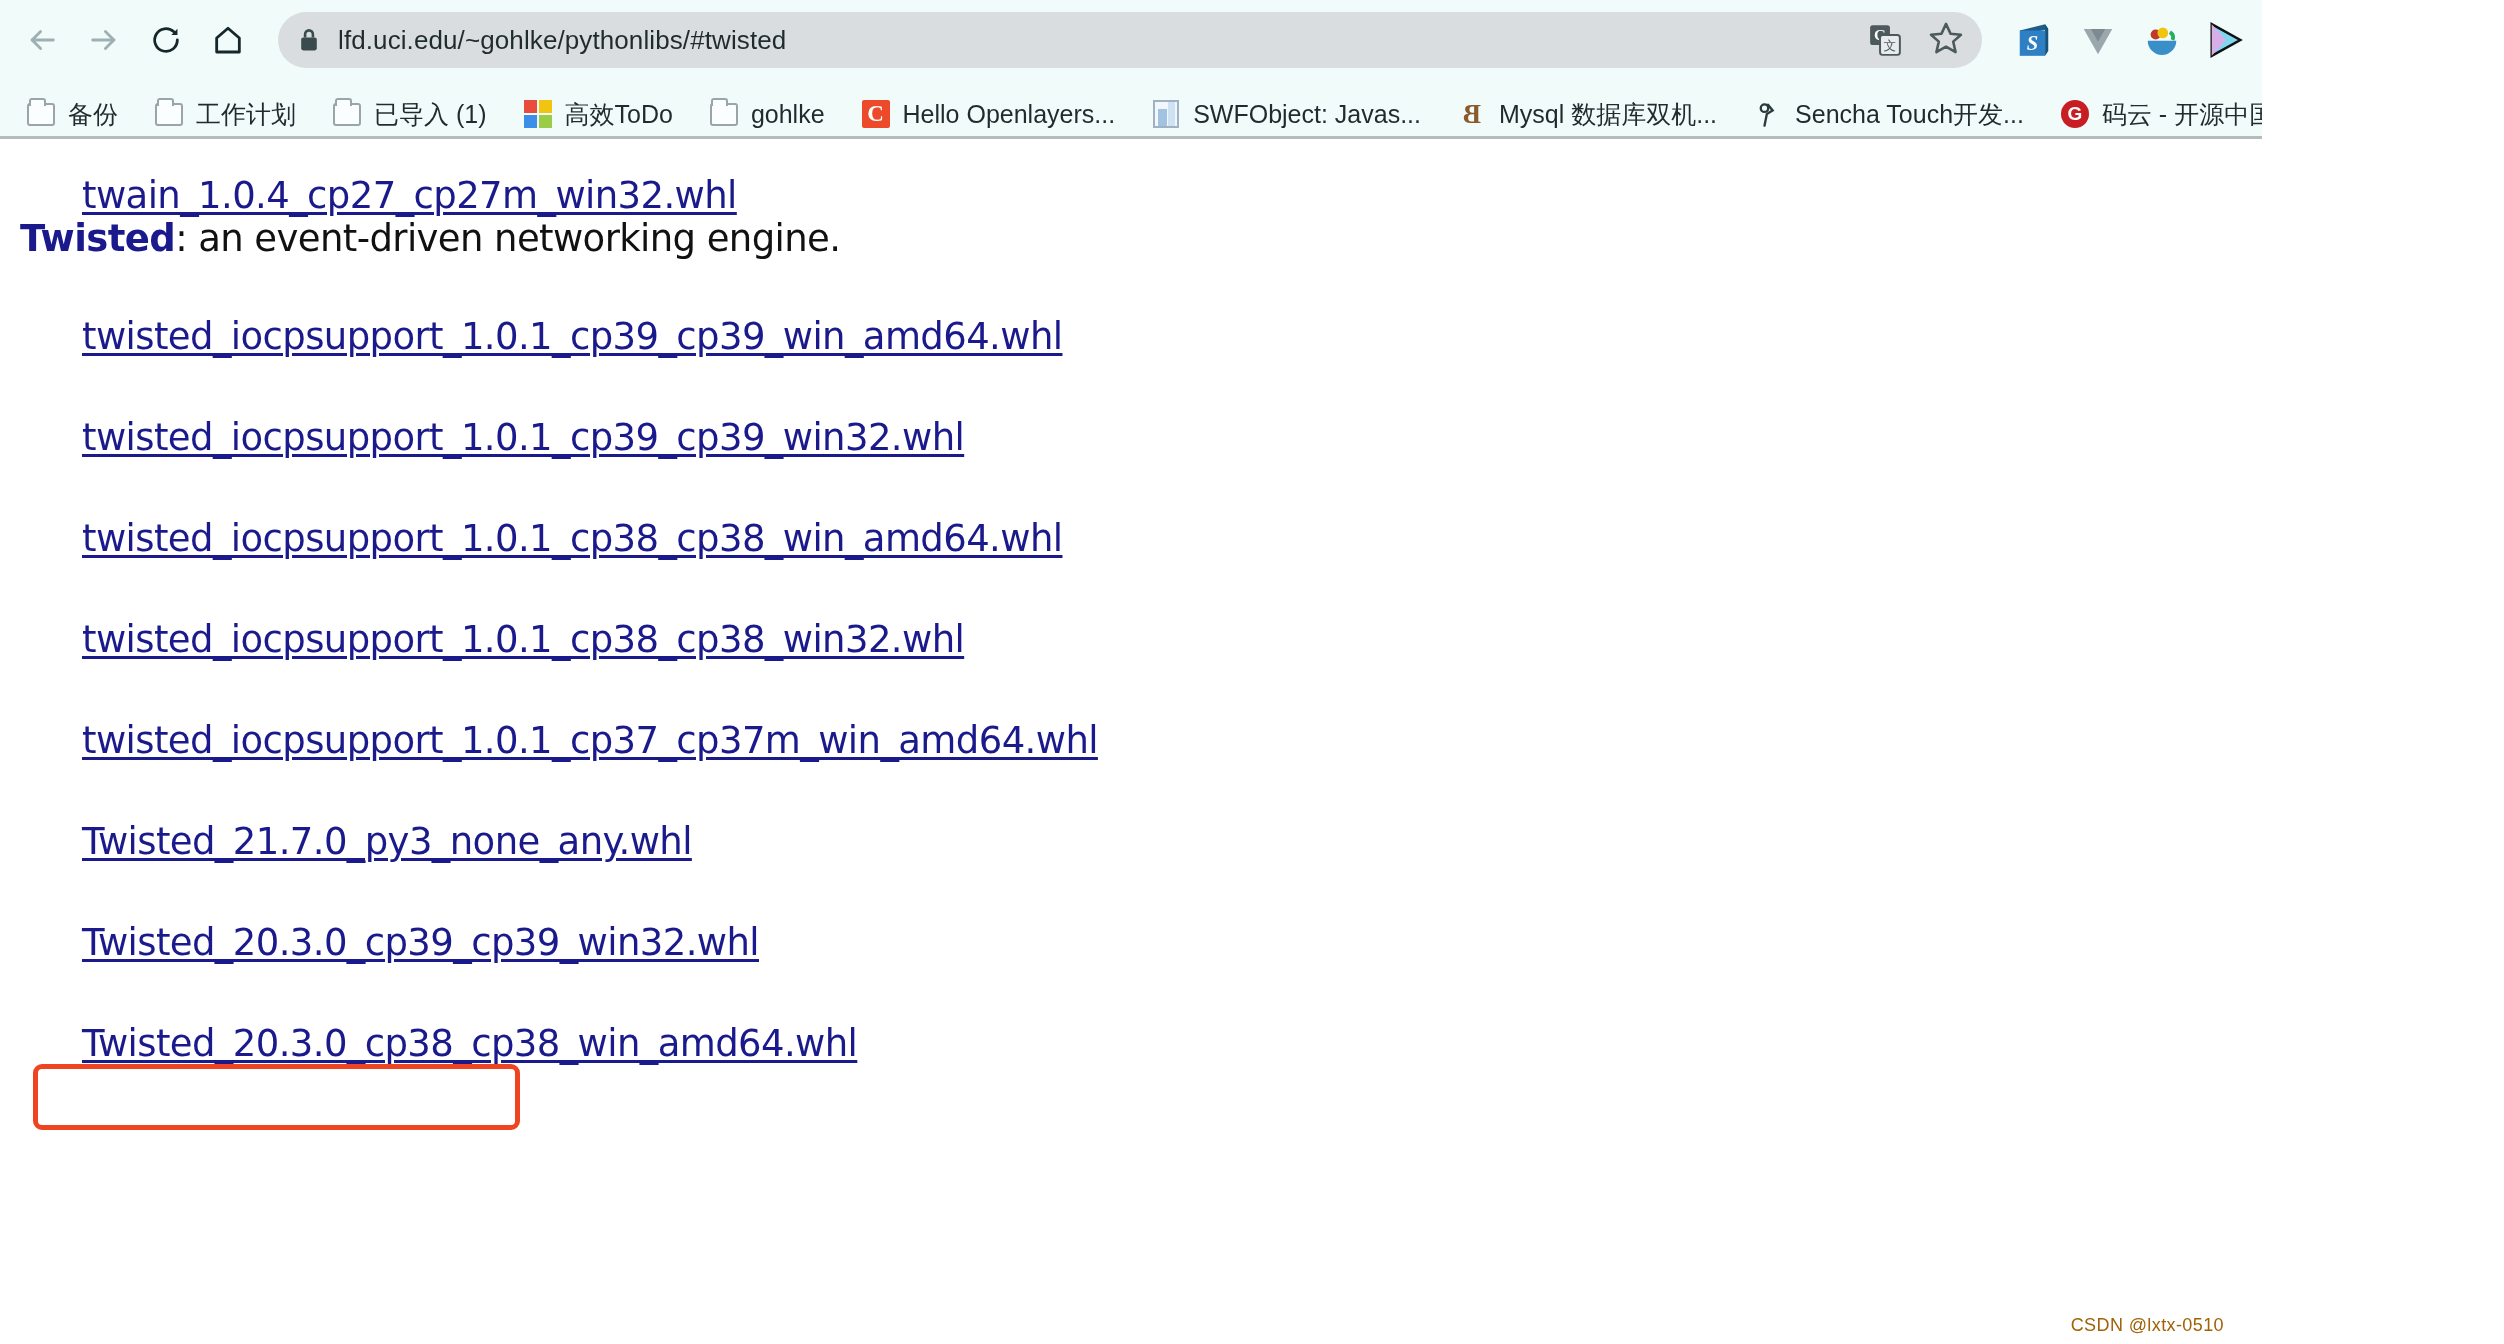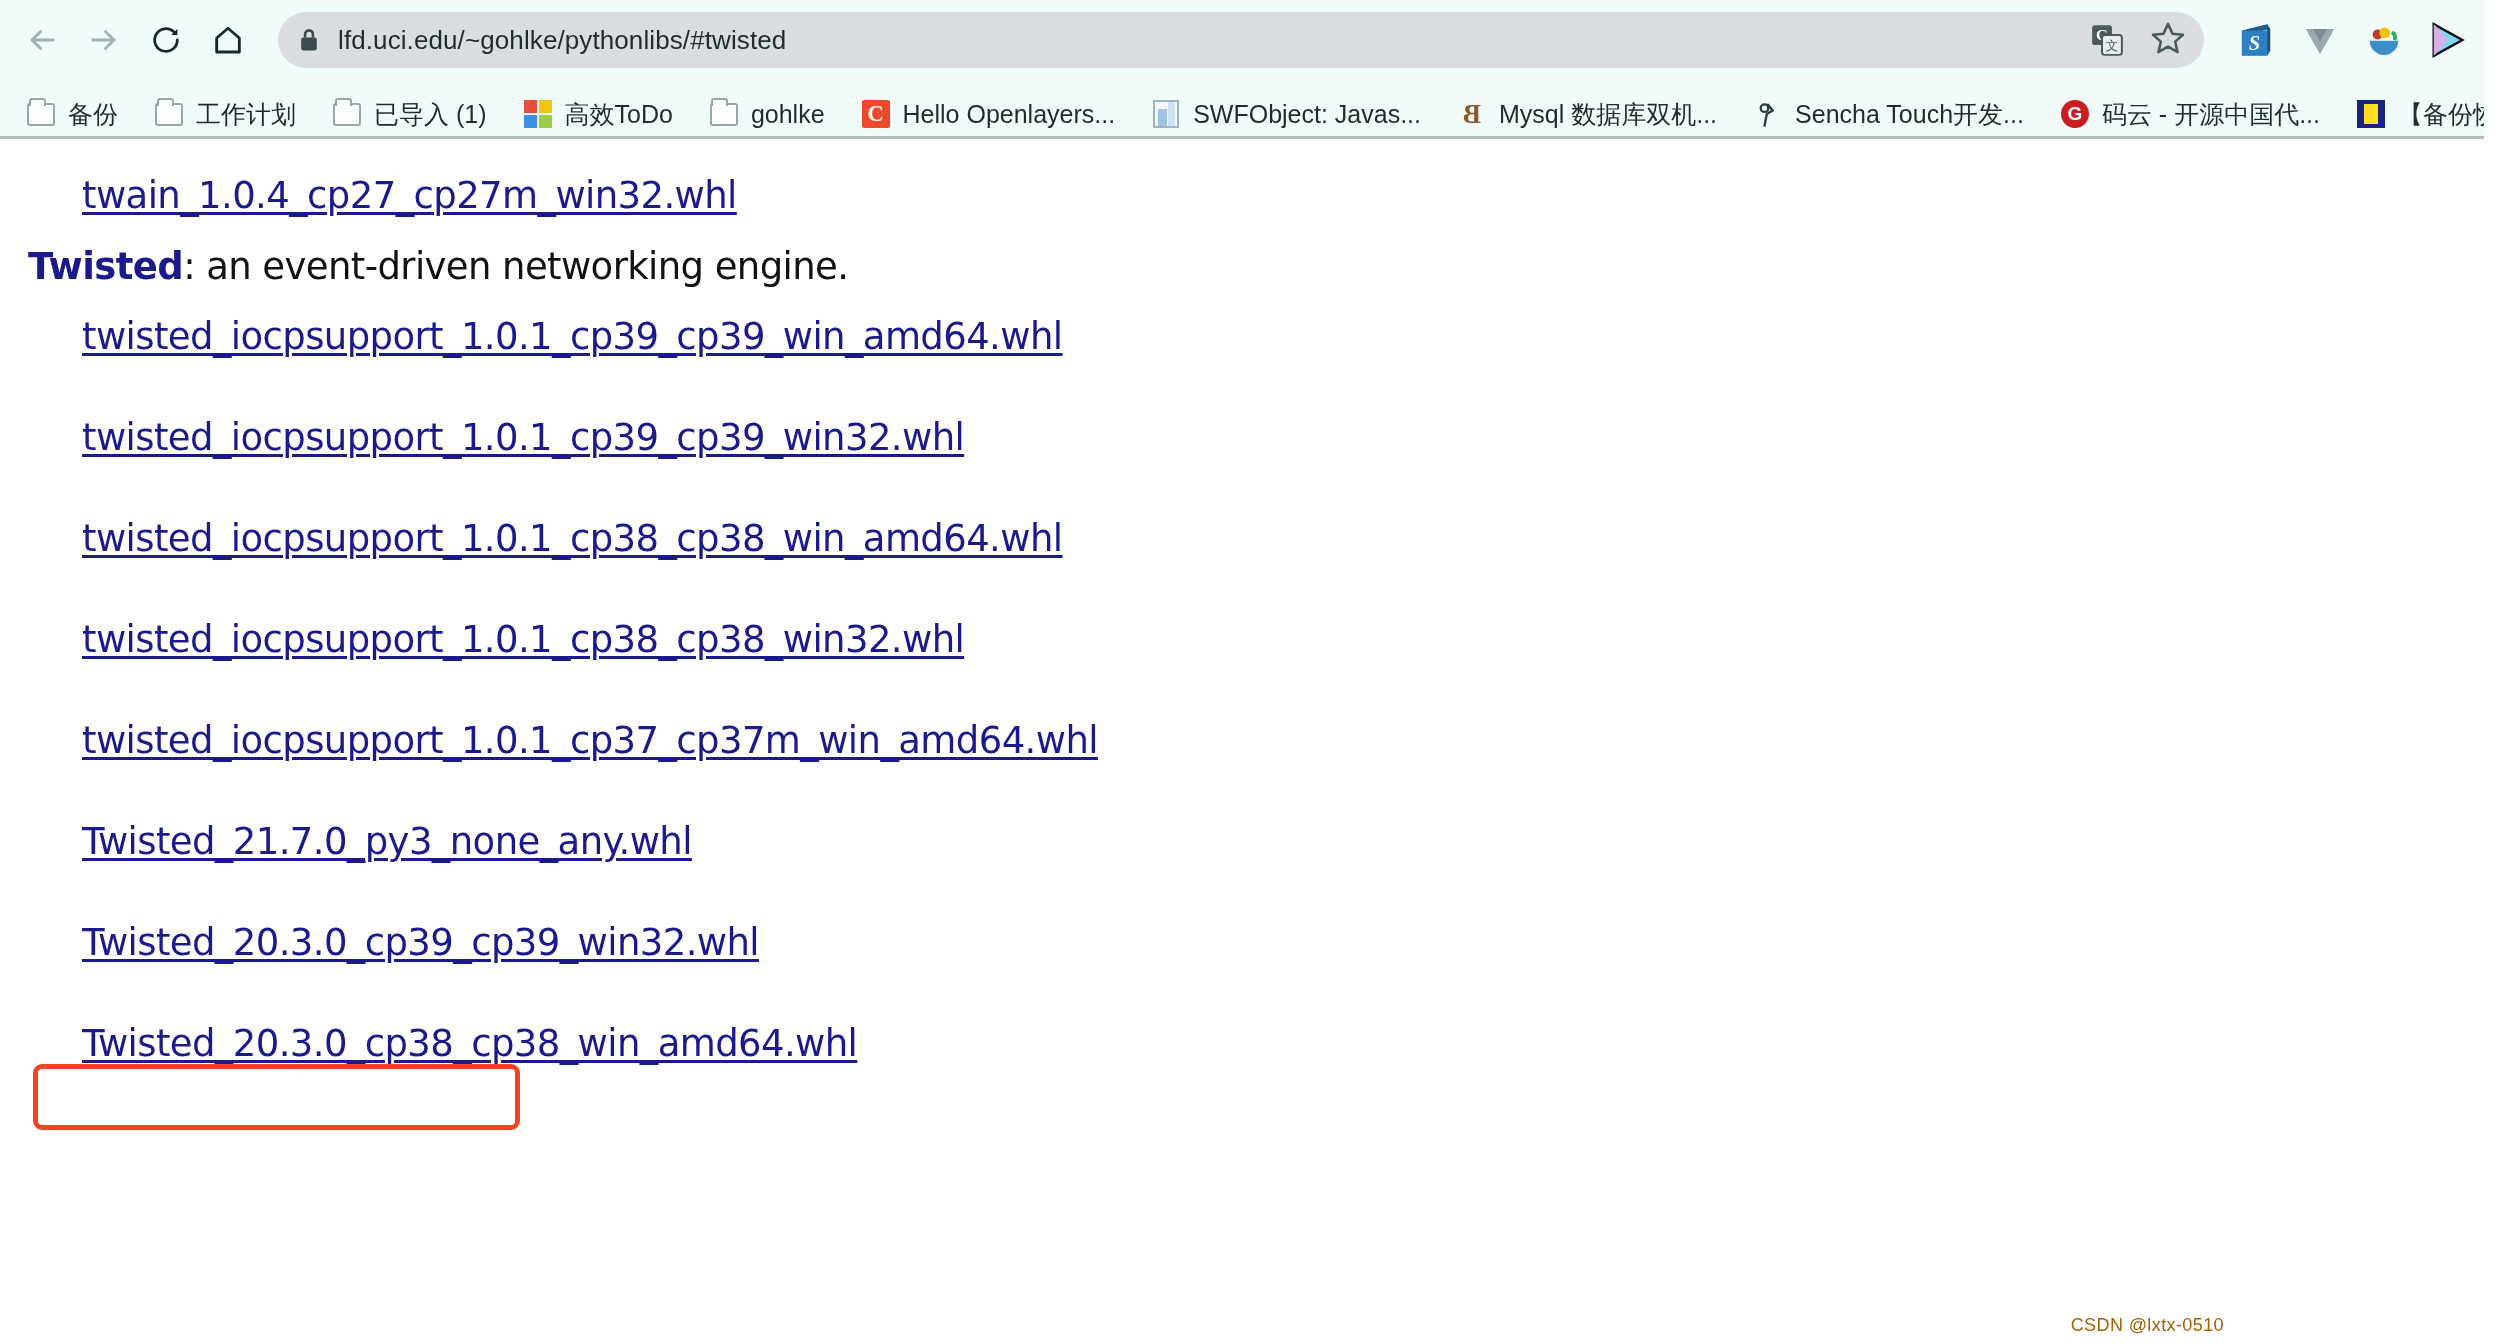--- a/index.html
+++ b/index.html
@@ -6,21 +6,21 @@
   html, body {
     margin: 0; padding: 0;
     width: 2504px; height: 1344px;
     overflow: hidden;
     background: #ffffff;
     font-family: "Liberation Sans", sans-serif;
   }
 
   
   .browser-chrome {
-    width: 2484px;
+    width: 2262px;
     background: #f1fbfa;
     position: relative;
   }
 
   .toolbar {
     height: 80px;
     display: flex;
     align-items: center;
     padding: 0 14px;
     background: #f1fbfa;
@@ -196,24 +196,24 @@
     text-decoration-thickness: 3px;
     text-underline-offset: 4px;
     font-size: 37px;
     font-family: "DejaVu Sans", sans-serif;
     letter-spacing: -0.6px;
     white-space: nowrap;
     cursor: pointer;
   }
 
   .section-desc {
-    padding-left: 28px;
+    padding-left: 20px;
     height: 98px;
     display: flex;
-    align-items: center;
+    align-items: flex-start;
     font-size: 37px;
     color: #111111;
     letter-spacing: -0.6px;
     font-family: "DejaVu Sans", sans-serif;
   }
   .section-name {
     color: #1a1a8c;
     font-weight: 700;
   }
 

